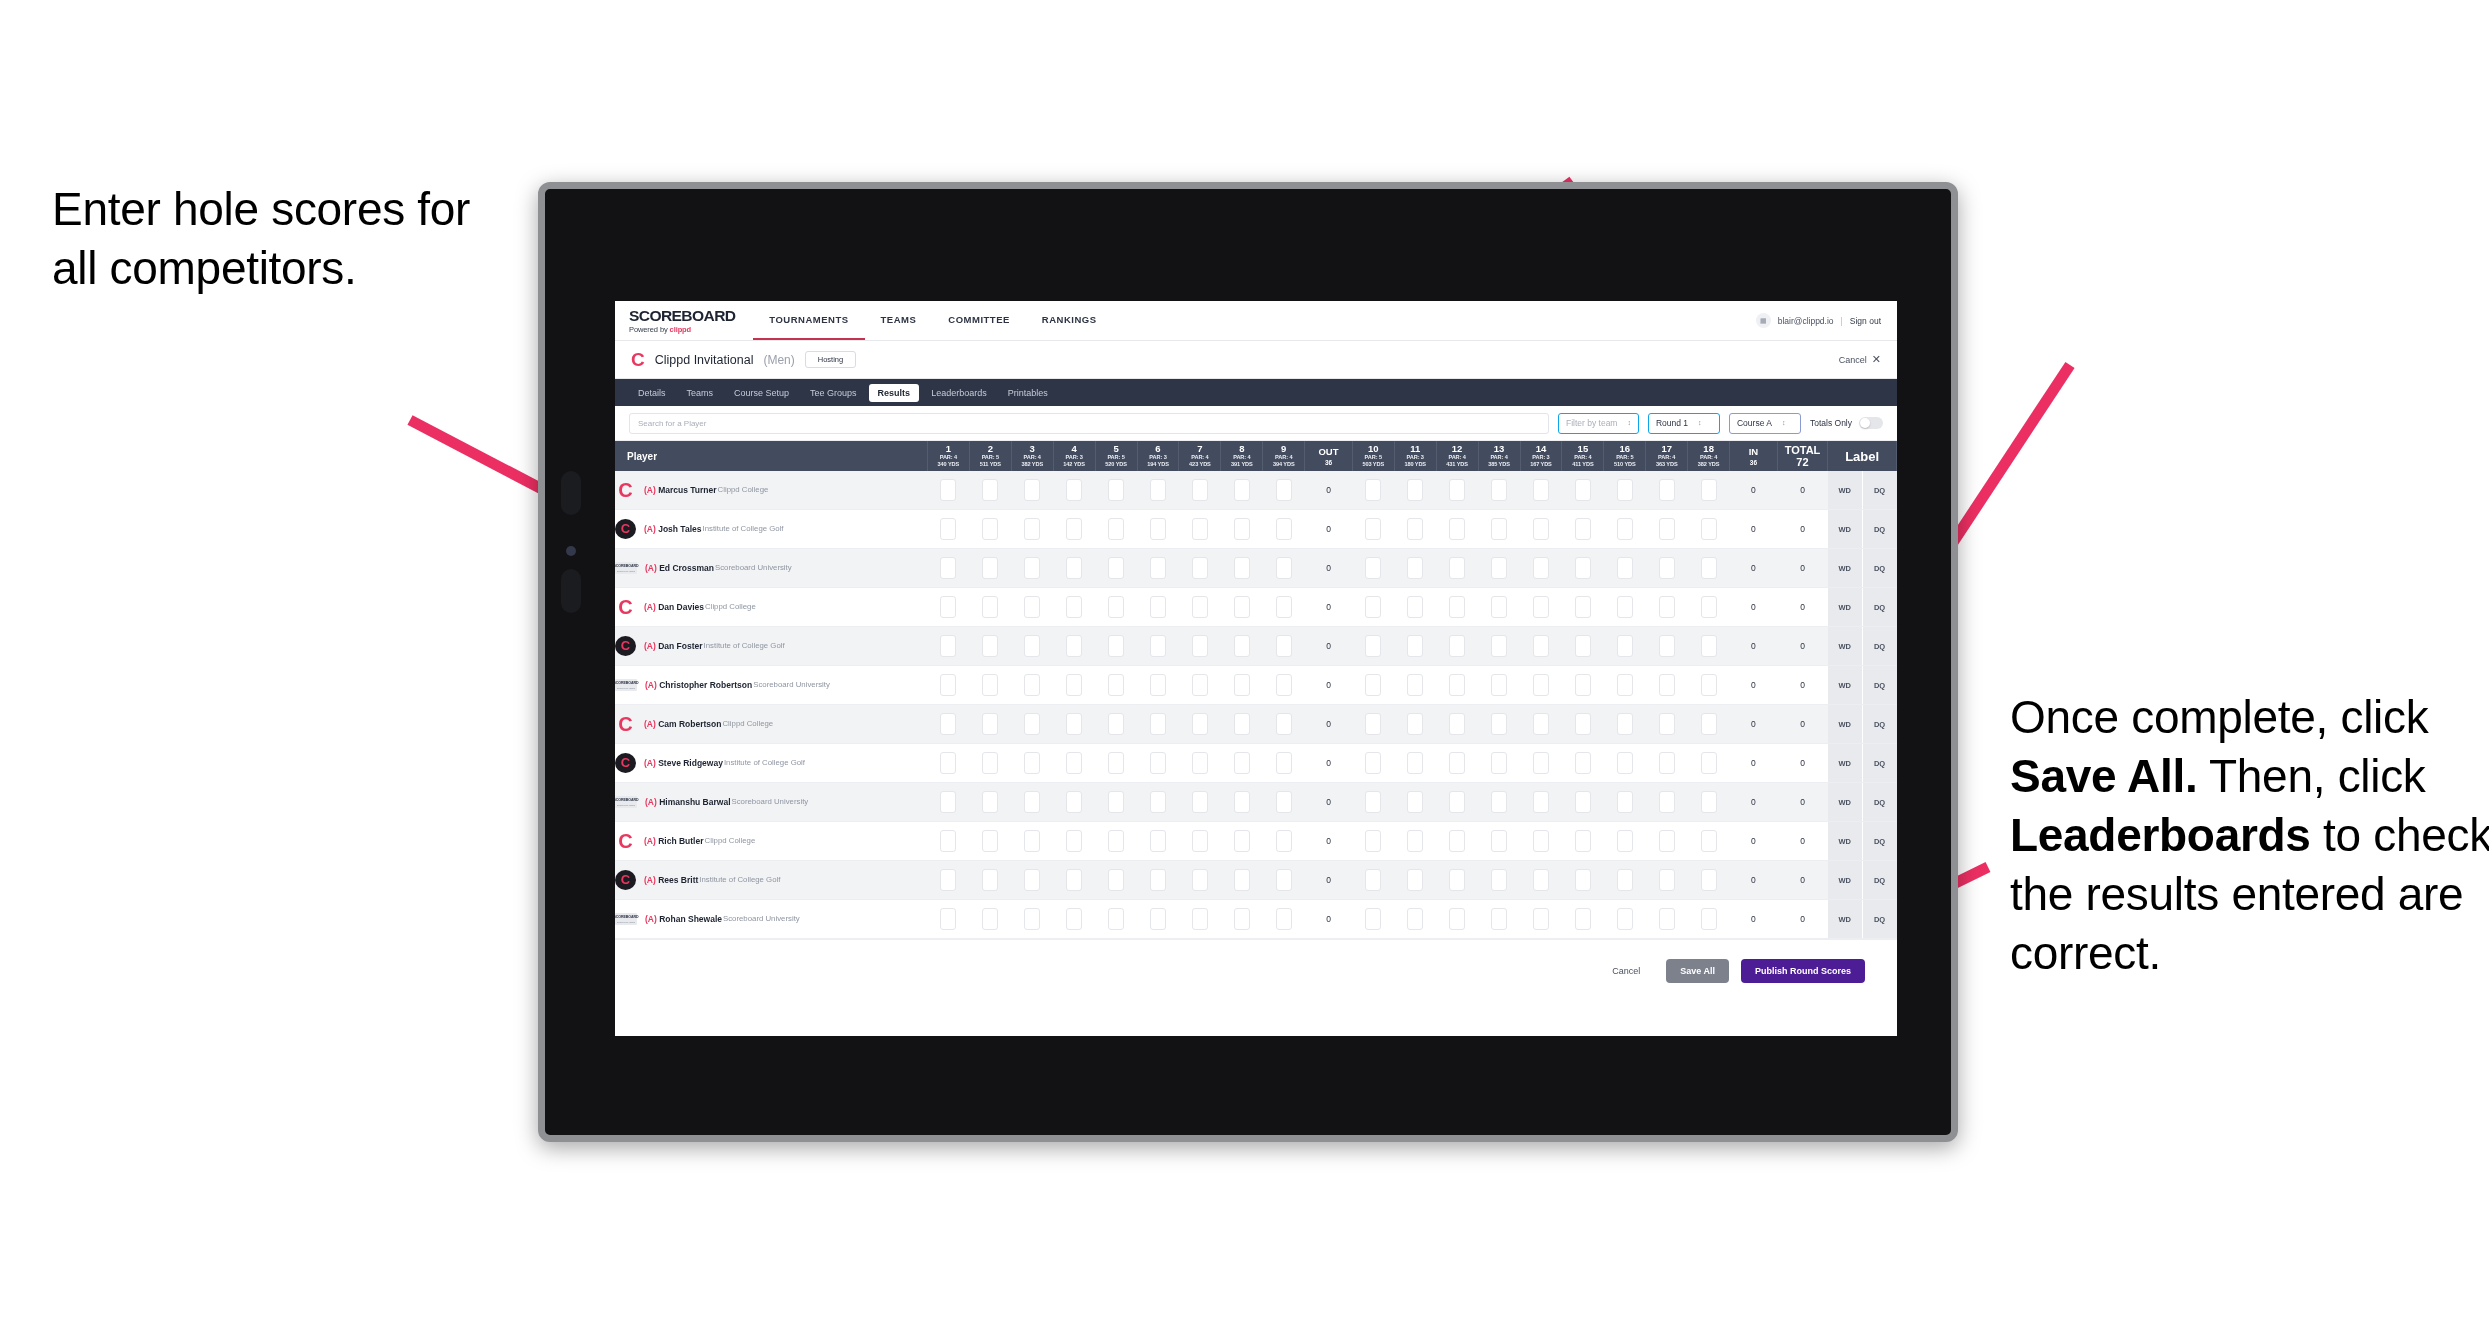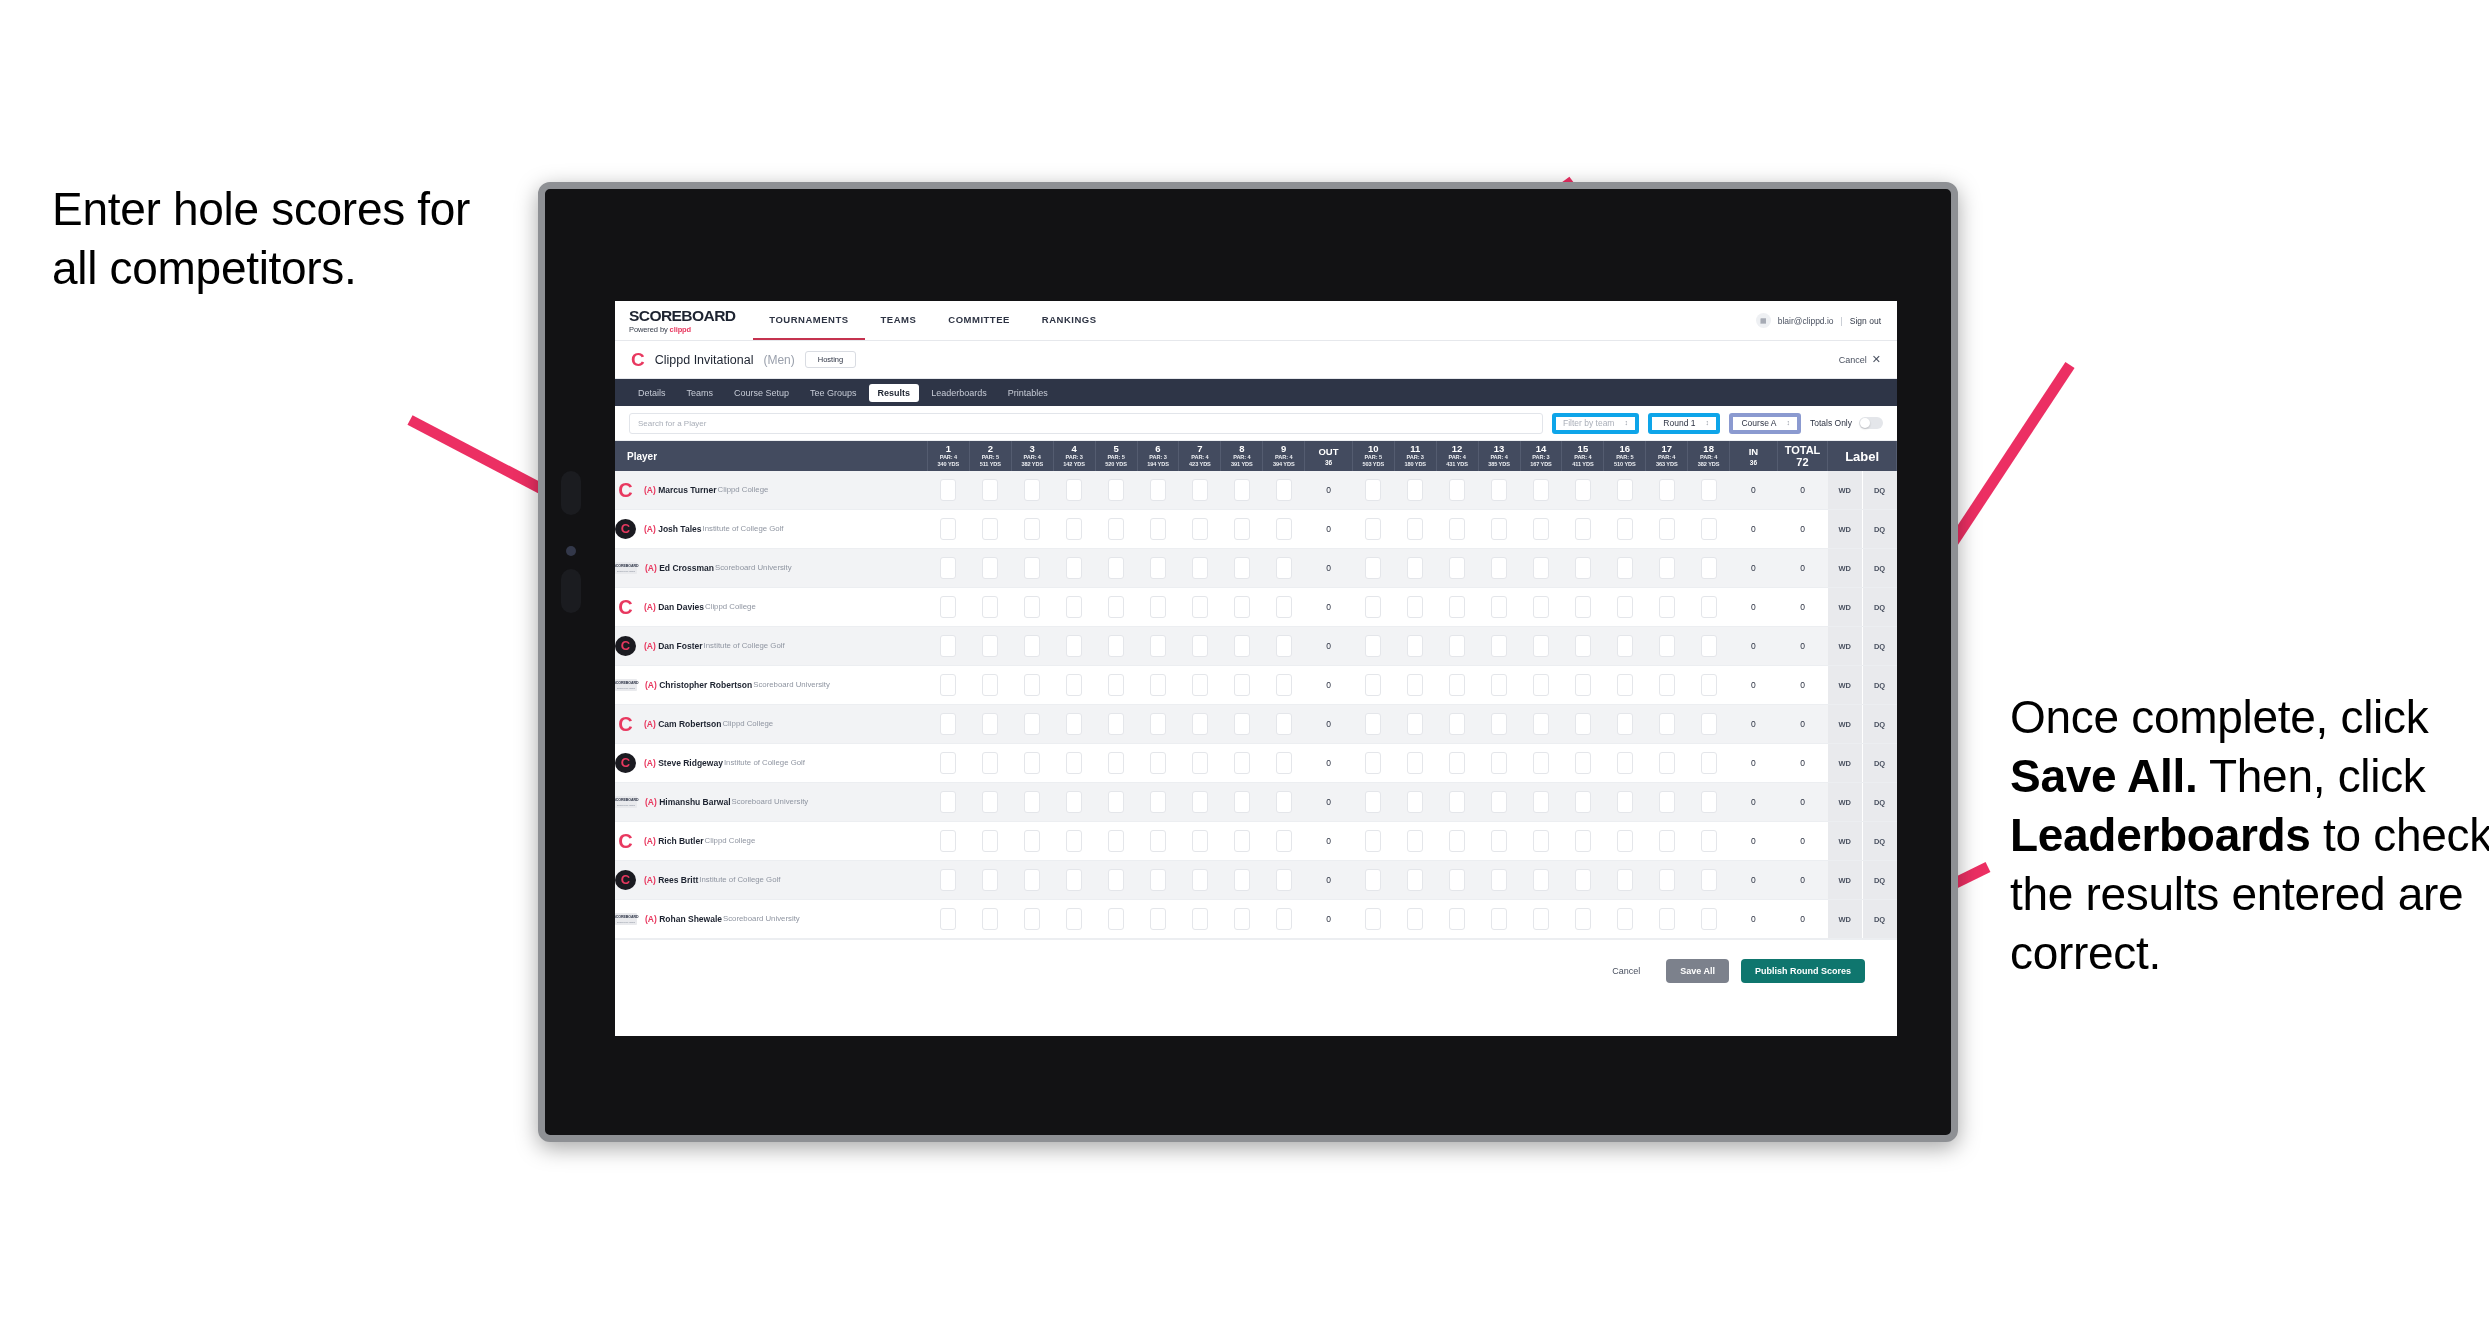--- a/index.html
+++ b/index.html
@@ -113,23 +113,23 @@
   
   .filters {
     height:35px; background:#fff; display:flex; align-items:center;
     padding:0 14px; gap:9px; border-bottom:1px solid #eceef1;
   }
   .srch {
     flex:1; height:21px; border:1px solid #e2e5ea; border-radius:3px;
     background:#fff; font-size:8px; color:#a9aeb8; display:flex; align-items:center; padding-left:8px;
   }
   .sel {
-    height:21px; border:4px solid #0ea5e9; border-radius:3px; background:#fff;
+    height:21px; border:1px solid #0ea5e9; border-radius:3px; background:#fff;
     font-size:8.5px; color:#2d3343; display:flex; align-items:center;
-    padding:0 7px; gap:10px; min-width:72px; justify-content:flex-end;
+    padding:0 7px; gap:10px; min-width:72px; justify-content:flex-start;
   }
   .sel.placeholder { color:#a9aeb8; }
   .sel.focused { border-color:#8b9ad0; }
   .sel .car { font-size:7px; color:#8a909c; line-height:.8; }
   .toggwrap { display:flex; align-items:center; gap:7px; }
   .toggwrap .tl { font-size:8.5px; color:#2d3343; }
   .togg { width:24px; height:12px; border-radius:7px; background:#e4e6ea; position:relative; }
   .togg::after { content:""; position:absolute; left:1px; top:1px; width:10px; height:10px; border-radius:50%; background:#fff; box-shadow:0 1px 2px rgba(0,0,0,.2); }
 
   
@@ -186,21 +186,21 @@
 
   
   .footer {
     height:62px; background:#fff; border-top:1px solid #eceef1;
     display:flex; align-items:center; justify-content:flex-end;
     gap:12px; padding-right:32px;
   }
   .btn { font-size:9px; border-radius:4px; padding:7px 14px; font-weight:bold; }
   .btn.ghost { background:transparent; color:#4a5160; font-weight:normal; }
   .btn.gray { background:#7c818c; color:#fff; }
-  .btn.pink { background:#0f766e; color:#fff; }
+  .btn.pink { background:#4c1d95; color:#fff; }
 </style>
 </head>
 <body>
 
 <div id="stage">
 
 
   <div class="callout" id="callout-left">
     <span>Enter hole scores for all competitors.</span>
   </div>

